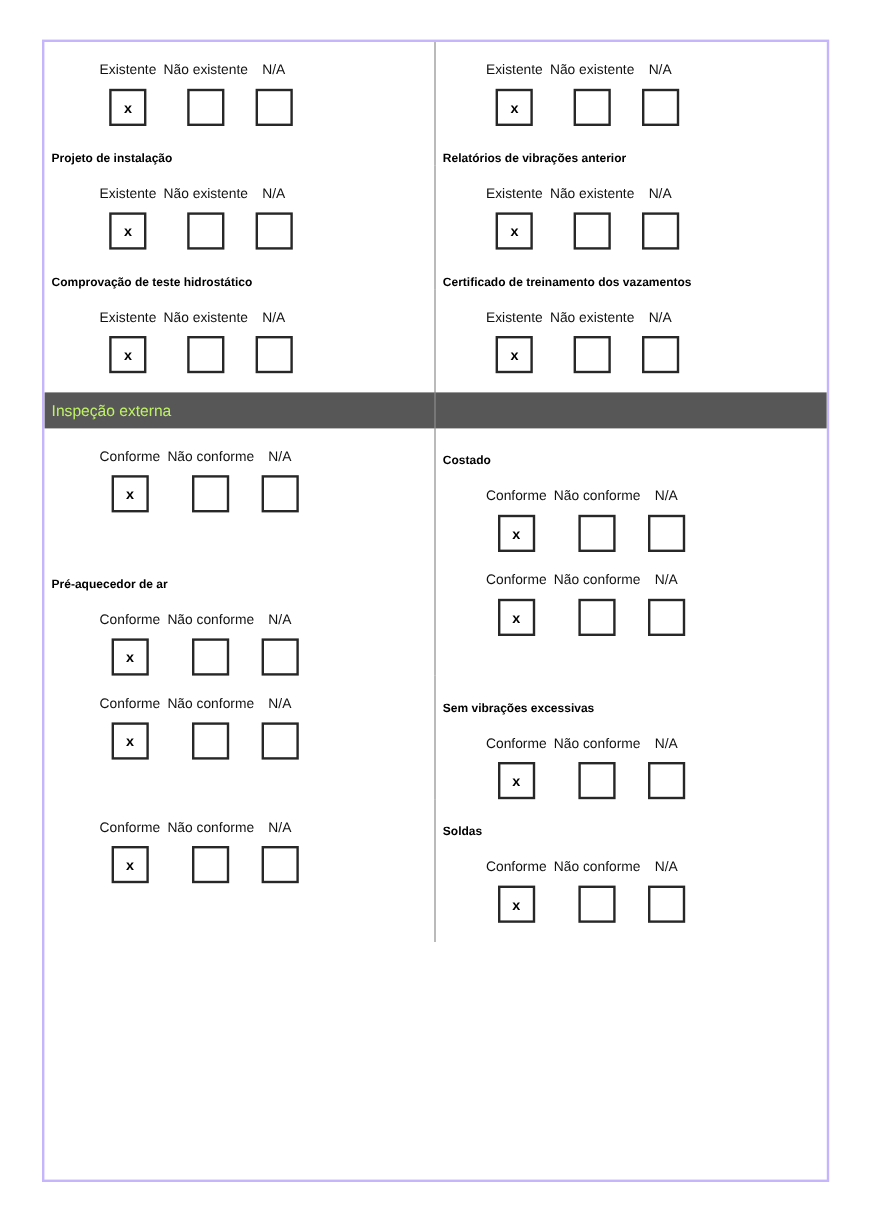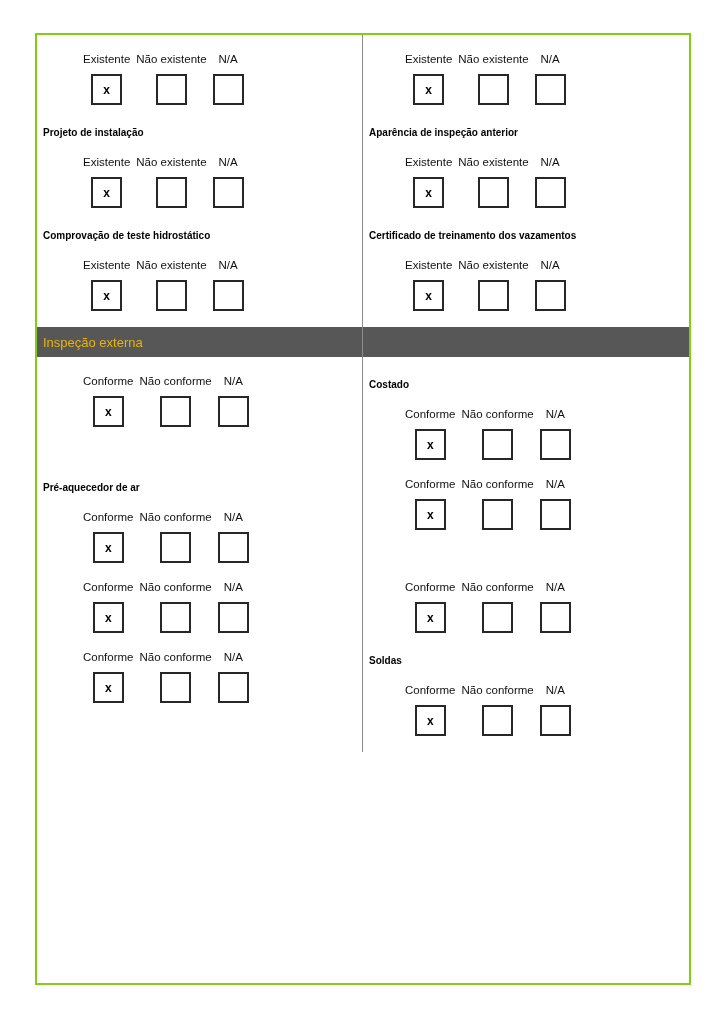--- a/index.html
+++ b/index.html
@@ -14,21 +14,21 @@
     color: #000000;
     -webkit-font-smoothing: antialiased;
   }
 
   .page {
     position: absolute;
     left: 35px;
     top: 33px;
     width: 656px;
     height: 952px;
-    border: 2px solid #84cc16;
+    border: 2px solid #c4b5fd;
     box-sizing: border-box;
     background: #ffffff;
     overflow: hidden;
   }
 
   
   .grid {
     display: flex;
     flex-direction: column;
     width: 100%;
@@ -122,21 +122,21 @@
     height: 100%;
     box-sizing: border-box;
     display: flex;
     align-items: center;
     padding-left: 6px;
   }
   .sectionbar .bar-half.left {
     border-right: 1px solid #8d8d8d;
   }
   .sectionbar .seclabel {
-    color: #eab308;
+    color: #bef264;
     font-size: 13px;
     font-weight: normal;
     line-height: 1;
     white-space: nowrap;
   }
 </style>
 </head>
 <body>
 
 <div class="page">
@@ -174,21 +174,21 @@
           </div>
           <div class="opt-col">
             <span class="optlabel">Não existente</span>
             <div class="box"></div>
           </div>
           <div class="opt-col">
             <span class="optlabel">N/A</span>
             <div class="box"></div>
           </div>
         </div>
-        <div class="title">Aparência de inspeção anterior</div>
+        <div class="title">Relatórios de vibrações anterior</div>
       </div>
     </div>
 
     <div class="band">
       <div class="cell left">
         <div class="optrow">
           <div class="opt-col">
             <span class="optlabel">Existente</span>
             <div class="box">
                 <span class="mark">x</span>
@@ -375,20 +375,21 @@
             <div class="box"></div>
           </div>
           <div class="opt-col">
             <span class="optlabel">N/A</span>
             <div class="box"></div>
           </div>
         </div>
       </div>
 
       <div class="cell right">
+        <div class="title">Sem vibrações excessivas</div>
         <div class="optrow">
           <div class="opt-col">
             <span class="optlabel">Conforme</span>
             <div class="box">
                 <span class="mark">x</span>
               </div>
           </div>
           <div class="opt-col">
             <span class="optlabel">Não conforme</span>
             <div class="box"></div>

